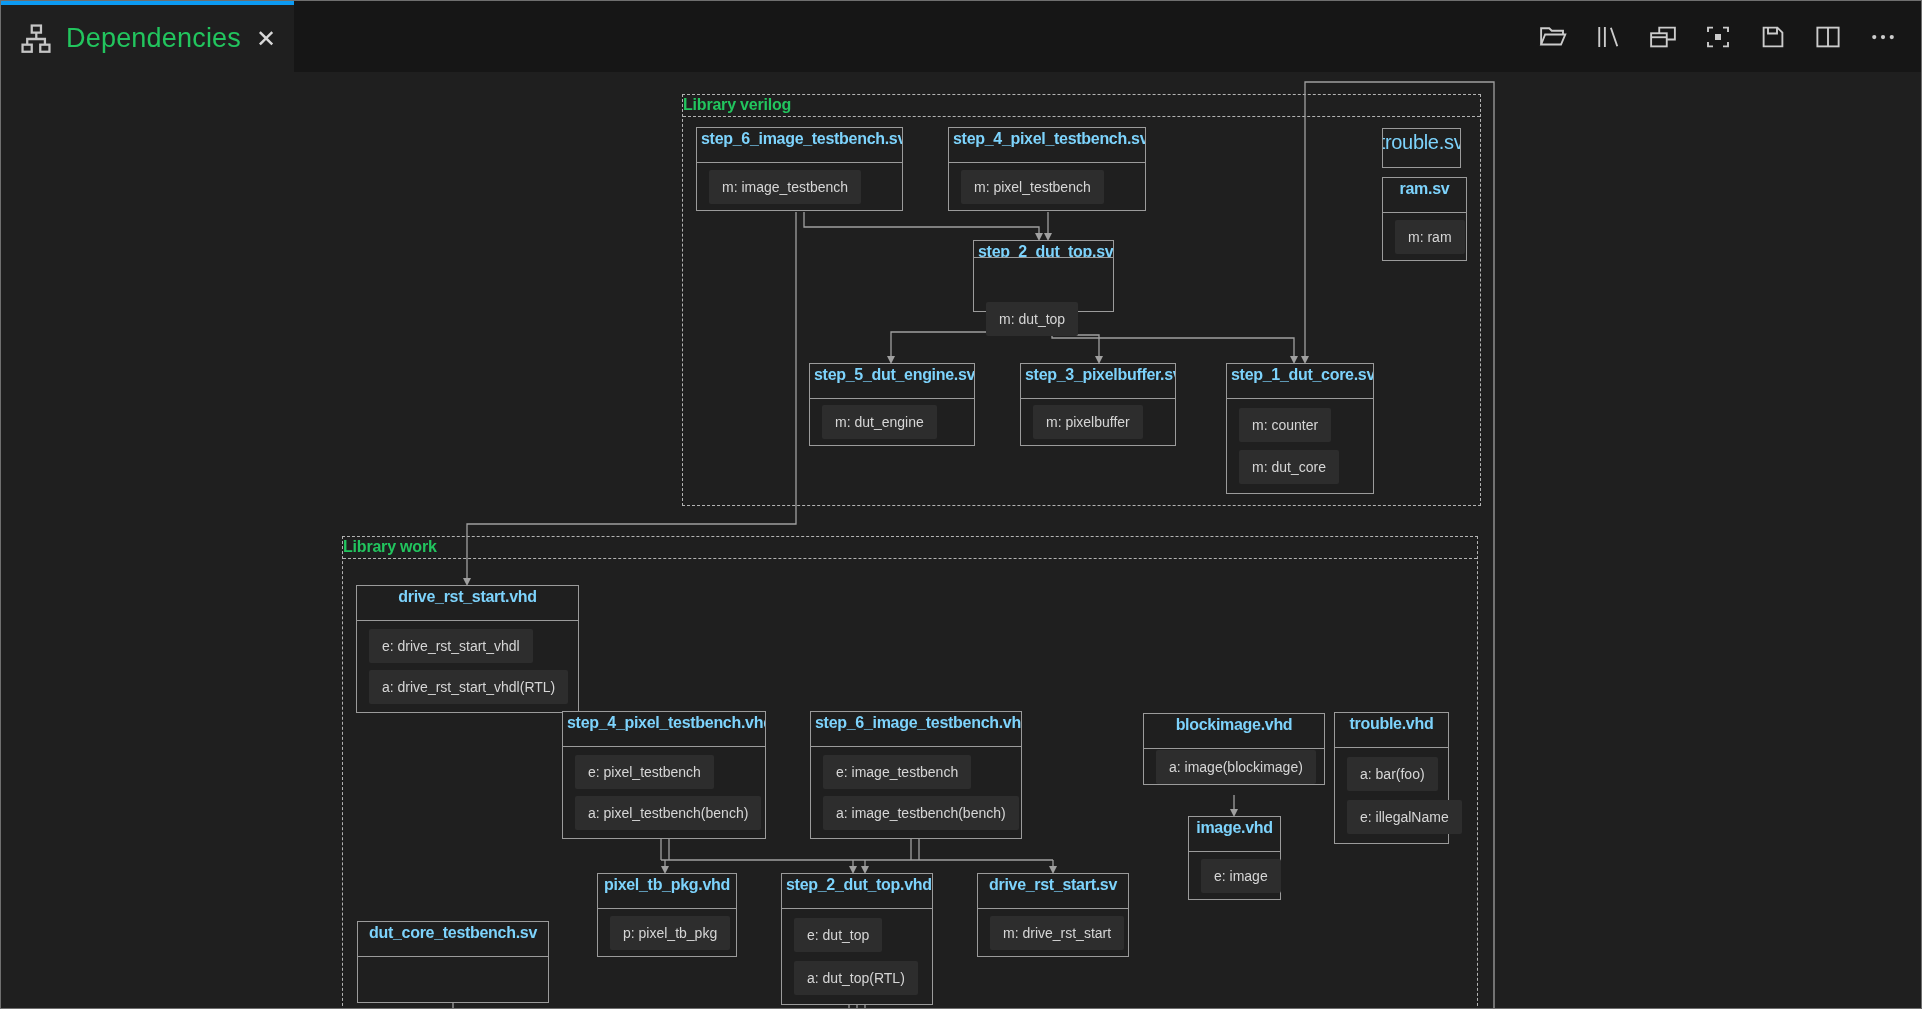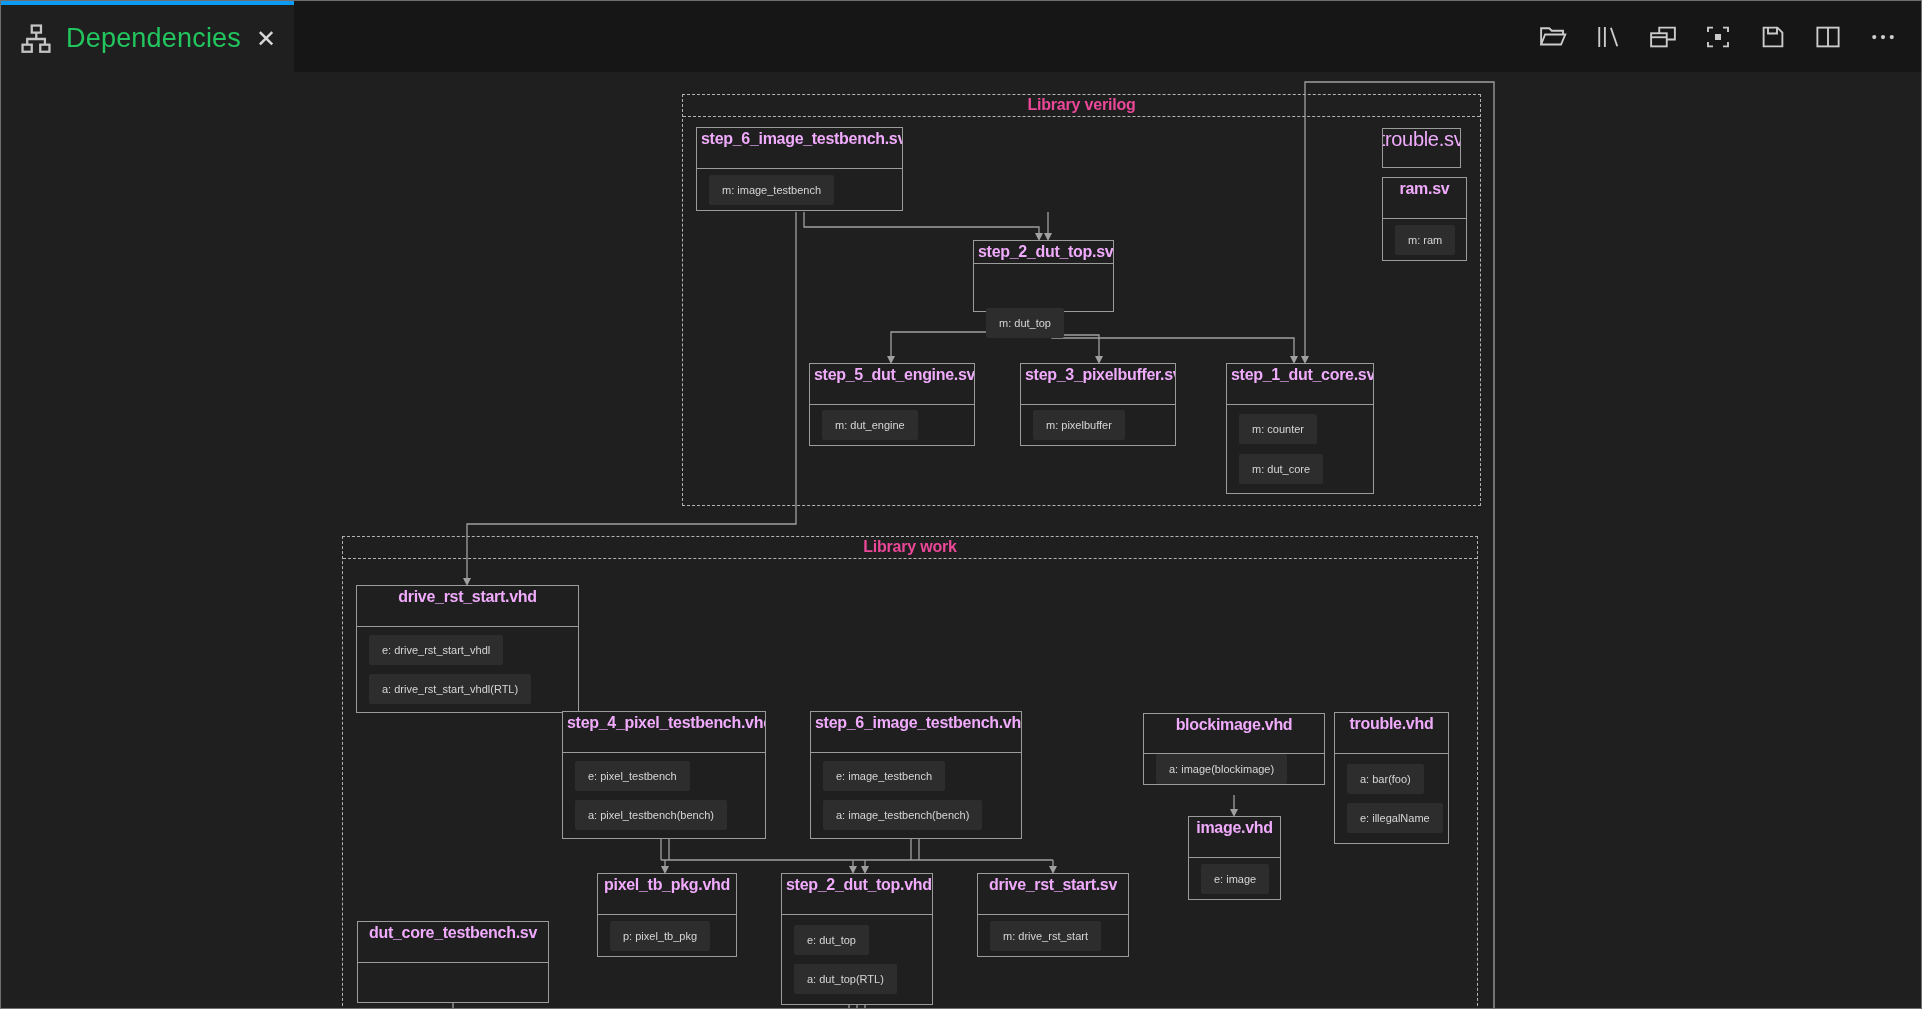--- a/index.html
+++ b/index.html
@@ -17,34 +17,34 @@
   .tab-close{margin-left:auto;color:#d8d8d8;font-size:24px;line-height:1;
              padding:2px 4px;cursor:pointer;}
   .tab-actions{margin-left:auto;display:flex;align-items:center;gap:23px;
                padding-right:22px;}
   .action-btn{width:32px;height:32px;display:flex;align-items:center;justify-content:center;
               cursor:pointer;}
   .action-btn svg{width:30px;height:30px;}
   
   #canvas{position:absolute;left:0;top:71px;width:1922px;height:938px;background:#1f1f1f;}
   .group{position:absolute;border:1px dashed #b3b3b3;box-sizing:border-box;}
-  .group-header{border-bottom:1px dashed #b3b3b3;text-align:center;
-                font-weight:bold;font-size:16px;color:#ec4899;
+  .group-header{border-bottom:1px dashed #b3b3b3;text-align:left;
+                font-weight:bold;font-size:16px;color:#22c55e;
                 padding:1px 0 2px;letter-spacing:-.2px;}
   .node{position:absolute;border:1px solid #9b9b9b;box-sizing:border-box;
         display:flex;flex-direction:column;background:#1f1f1f;cursor:pointer;}
-  .node-header{font-weight:bold;font-size:16px;color:#f0abfc;text-align:center;
-               border-bottom:1px solid #9b9b9b;padding:2px 4px 20px;
+  .node-header{font-weight:bold;font-size:16px;color:#7dd3fc;text-align:center;
+               border-bottom:1px solid #9b9b9b;padding:2px 4px 14px;
                white-space:nowrap;overflow:hidden;letter-spacing:-.3px;}
   .node.plain .node-header{border-bottom:none;font-weight:normal;flex:1;
                display:flex;align-items:center;justify-content:center;font-size:20px;}
   .node-items{flex:1;display:flex;flex-direction:column;justify-content:space-evenly;
               align-items:flex-start;padding:0 12px;}
   .node-item{background:#2d2d2d;border-radius:2px;padding:9px 13px;
-             font-size:11px;color:#d6d6d6;white-space:nowrap;cursor:pointer;}
+             font-size:14px;color:#d6d6d6;white-space:nowrap;cursor:pointer;}
   #edges{position:absolute;left:0;top:0;pointer-events:none;}
 </style>
 </head>
 <body>
 
 <div class="tabbar">
   <div class="tab">
     <svg class="tab-icon" viewBox="0 0 24 24" fill="none" stroke="#c5c5c5" stroke-width="1.6">
       <rect x="9" y="2.5" width="6.5" height="5"></rect>
       <rect x="2.5" y="16" width="6.5" height="5"></rect>
@@ -147,20 +147,26 @@
       <polygon points="1048,865 1056,865 1052,873" fill="#a0a0a0"></polygon>
       <polyline points="1233,794 1233,813" fill="none" stroke="#a0a0a0" stroke-width="1.3"></polyline>
       <polygon points="1229,808 1237,808 1233,816" fill="#a0a0a0"></polygon>
     </svg>
     <div class="node" style="left: 695px; top: 55px; width: 207px; height: 84px;">
       <div class="node-header">step_6_image_testbench.sv</div>
       <div class="node-items">
         <div class="node-item">m: image_testbench</div>
       </div>
     </div>
+    <div class="node" style="left: 947px; top: 55px; width: 198px; height: 84px;">
+      <div class="node-header">step_4_pixel_testbench.sv</div>
+      <div class="node-items">
+        <div class="node-item">m: pixel_testbench</div>
+      </div>
+    </div>
     <div class="node" style="left: 972px; top: 168px; width: 141px; height: 72px; gap: 44px;">
       <div class="node-header">step_2_dut_top.sv</div>
       <div class="node-items">
         <div class="node-item">m: dut_top</div>
       </div>
     </div>
     <div class="node" style="left: 808px; top: 291px; width: 166px; height: 83px;">
       <div class="node-header">step_5_dut_engine.sv</div>
       <div class="node-items">
         <div class="node-item">m: dut_engine</div>

